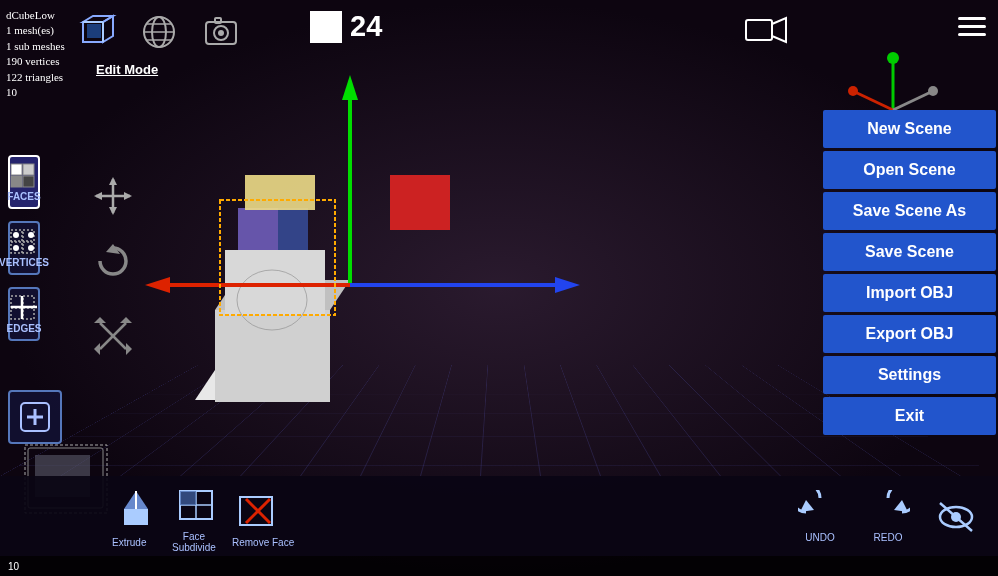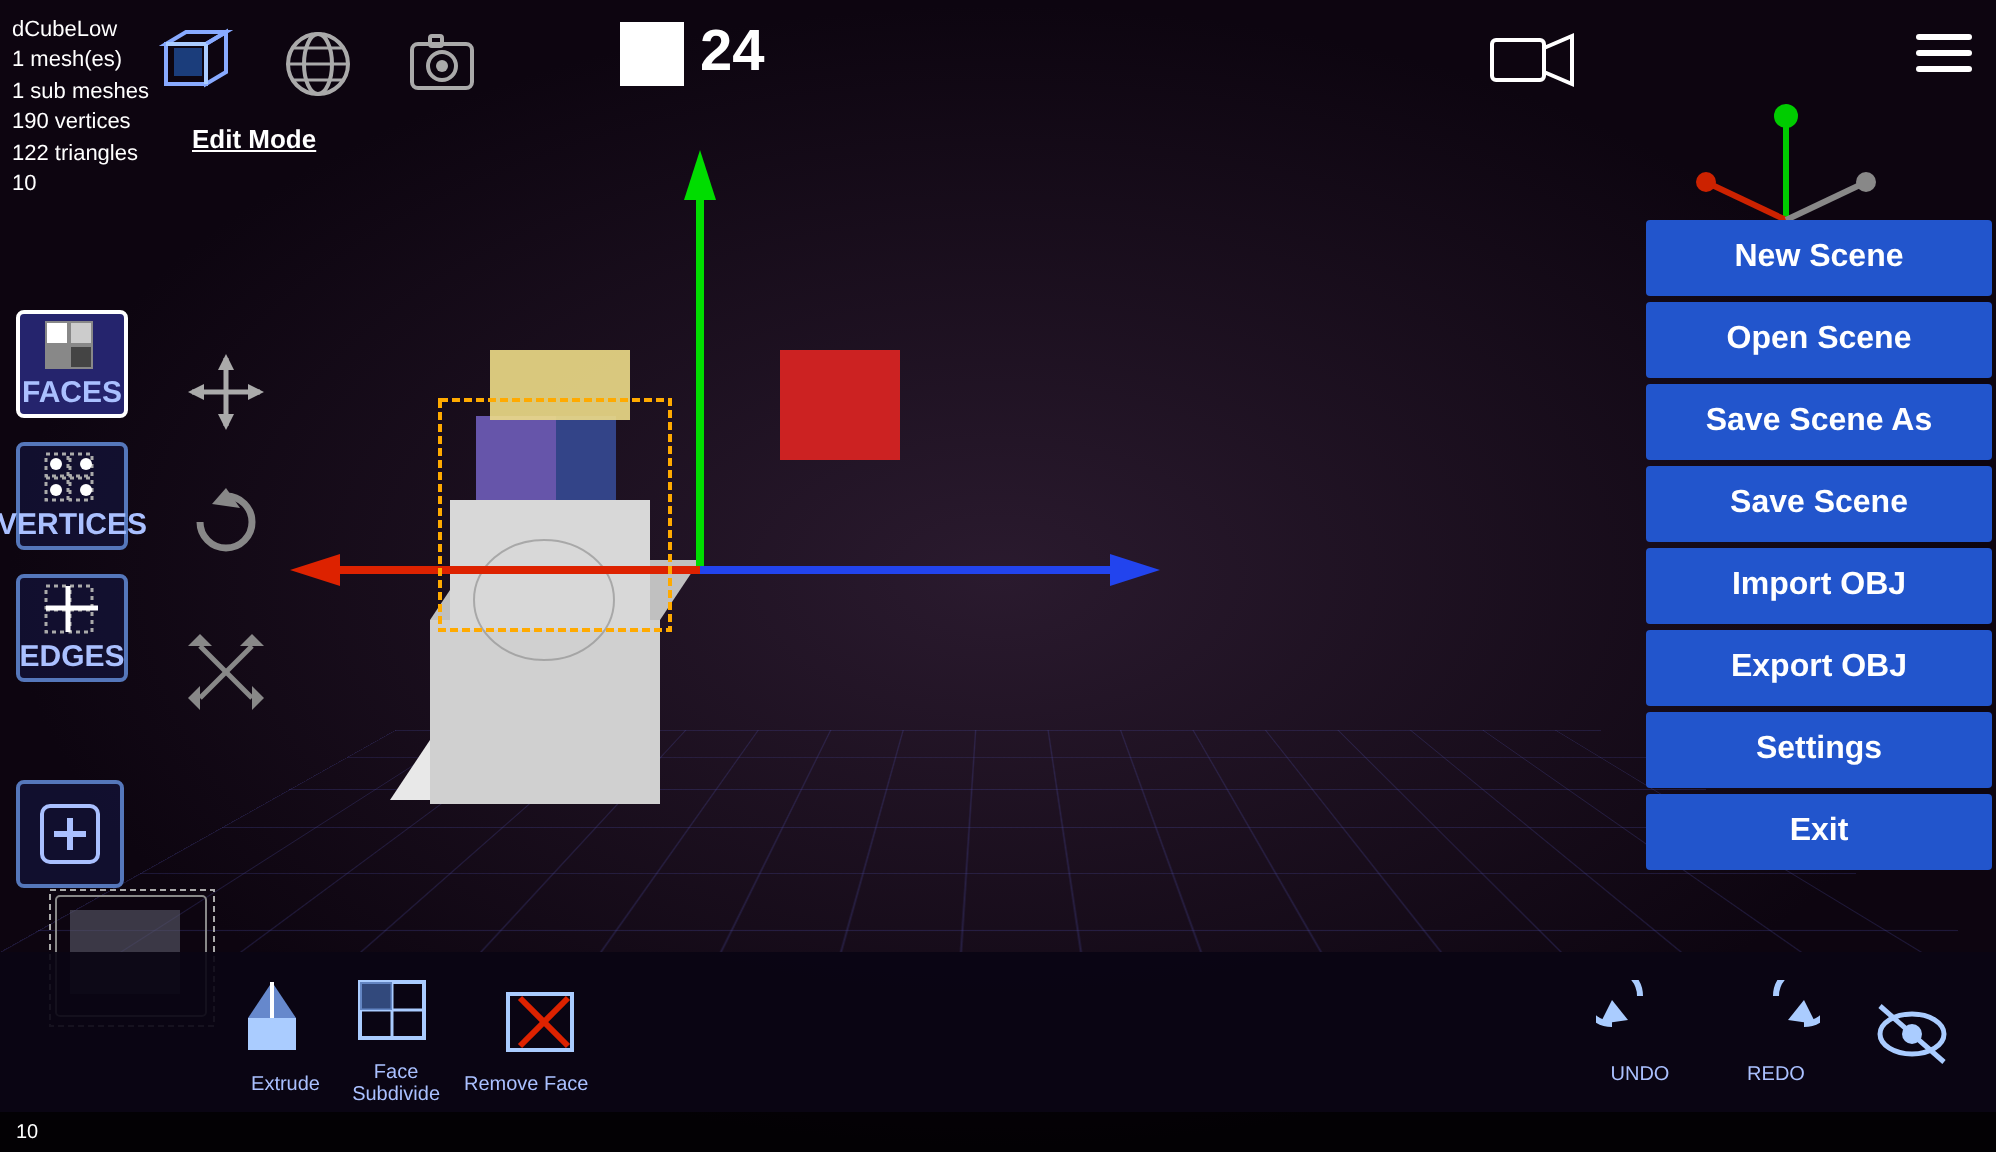--- a/index.html
+++ b/index.html
@@ -38,20 +38,21 @@
     }
 
     
     #info-panel {
       position: absolute;
       top: 8px; left: 6px;
       color: #ffffff;
       font-size: 11px;
       line-height: 1.4;
       z-index: 10;
+      font-family: Liberation Serif, serif;
     }
 
     
     #top-toolbar {
       position: absolute;
       top: 10px; left: 75px;
       display: flex;
       align-items: center;
       gap: 18px;
       z-index: 10;
@@ -143,28 +144,28 @@
 
     
     #left-tools {
       position: absolute;
       top: 155px; left: 8px;
       display: flex; flex-direction: column; gap: 8px;
       z-index: 10;
     }
 
     .tool-btn {
-      width: 56px; height: 54px;
+      width: 32px; height: 54px;
       background: rgba(20,20,60,0.7);
       border: 2px solid #5577bb;
       border-radius: 4px;
       display: flex; flex-direction: column; align-items: center; justify-content: center;
       cursor: pointer;
       color: #aac0ff;
-      font-size: 15px;
+      font-size: 10px;
       font-weight: bold;
       gap: 3px;
     }
 
     .tool-btn.active {
       border-color: #ffffff;
       background: rgba(40,40,120,0.9);
     }
 
     
@@ -240,21 +241,21 @@
       justify-content: space-between;
       padding: 0 20px;
       z-index: 10;
     }
 
     .bottom-tools-left {
       display: flex; gap: 12px; align-items: center;
     }
 
     .bottom-tool-item {
-      display: flex; flex-direction: column; align-items: flex-end; gap: 4px;
+      display: flex; flex-direction: column; align-items: flex-start; gap: 4px;
       cursor: pointer;
       color: #aac0ff;
       font-size: 10px;
     }
 
     .bottom-tool-icon {
       width: 48px; height: 48px;
       display: flex; align-items: center; justify-content: center;
     }
 

